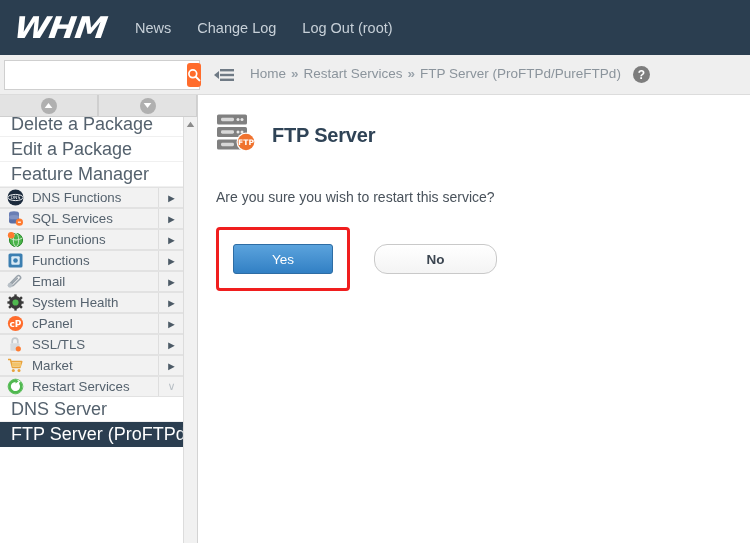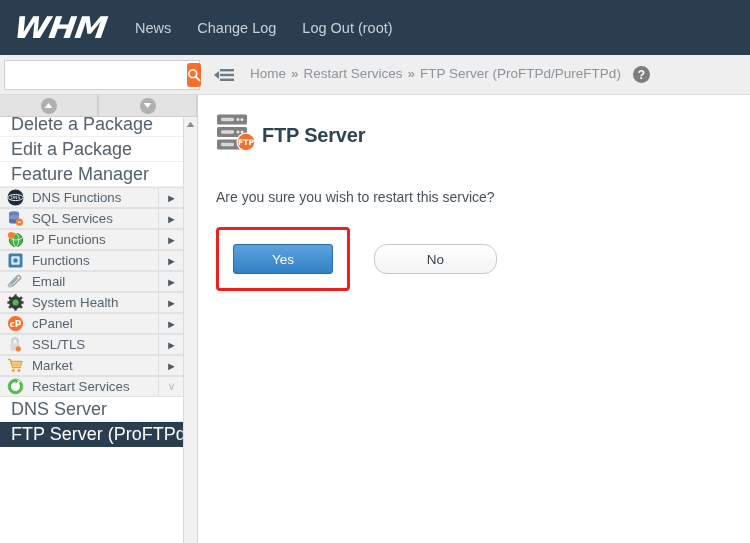--- a/index.html
+++ b/index.html
@@ -239,21 +239,21 @@
   
   .main {
     flex: 1;
     background: #ffffff;
     padding: 18px 0 0 18px;
     position: relative;
   }
   .page-head {
     display: flex;
     align-items: center;
-    gap: 2px;
+    gap: 12px;
     margin-bottom: 22px;
   }
   .page-title {
     font-size: 20px;
     font-weight: bold;
     color: #2f4356;
     letter-spacing: -0.2px;
   }
   .confirm-text {
     font-size: 14px;
@@ -283,20 +283,21 @@
   .btn-no {
     width: 123px; height: 30px;
     background: #ffffff;
     background-image: linear-gradient(#ffffff, #f4f4f4);
     border: 1px solid #c9c9c9;
     border-radius: 13px;
     color: #3b4550;
     font-size: 13.5px;
     cursor: pointer;
     font-family: "Liberation Sans", sans-serif;
+    font-weight: bold;
   }
 </style>
 </head>
 <body>
 
 <div class="header">
   <div class="whm-logo">WHM</div>
   <div class="header-nav">
     <a class="header-link">News</a>
     <a class="header-link">Change Log</a>

